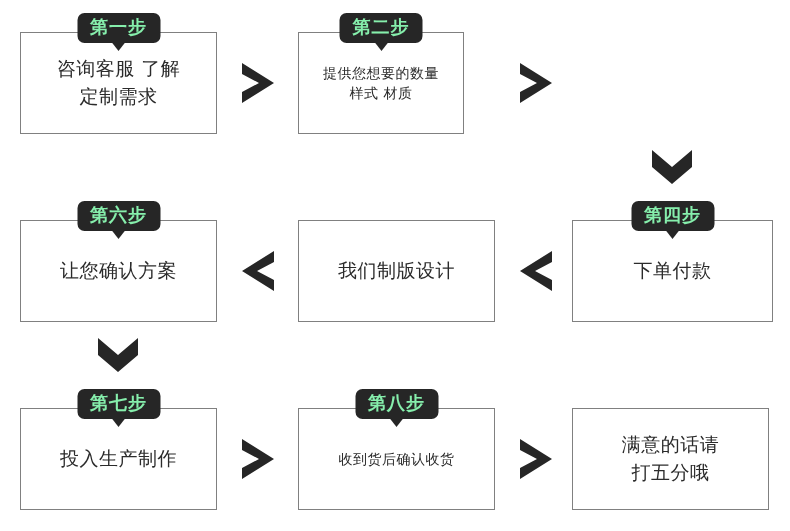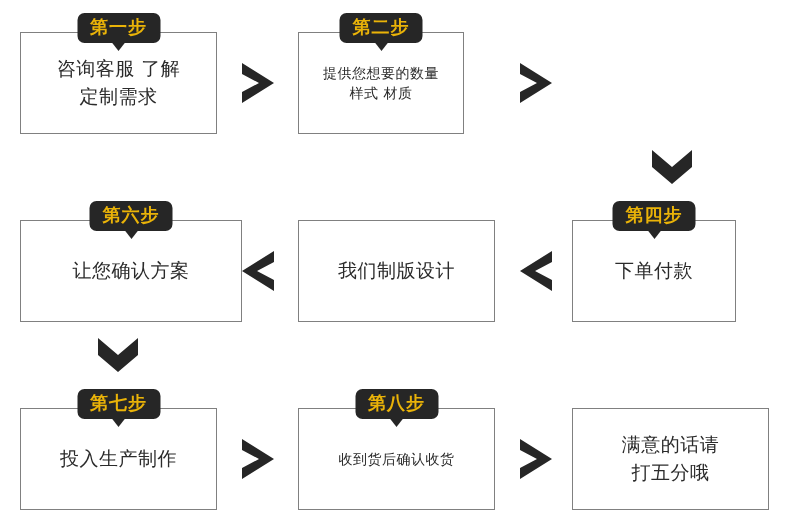--- a/index.html
+++ b/index.html
@@ -52,21 +52,21 @@
     font-size: 14px;
   }
 
   
   .badge {
     position: absolute;
     top: -20px;
     left: 50%;
     transform: translateX(-50%);
     background: #262626;
-    color: #eab308;
+    color: #86efac;
     border-radius: 7px;
     padding: 4px 13px 5px 13px;
     font-size: 18px;
     font-weight: bold;
     letter-spacing: 1px;
     line-height: 1.15;
     white-space: nowrap;
     z-index: 3;
   }
   .badge::after {
@@ -124,21 +124,21 @@
     </svg>
   </div>
 
 
   <div class="arrow" style="left:650px; top:146px; width:44px; height:40px;">
     <svg width="44" height="40" viewBox="0 0 44 40" aria-hidden="true">
       <polygon points="2,4 22,21 42,4 42,21 22,38 2,21" fill="#262626"></polygon>
     </svg>
   </div>
 
-  <div class="step" style="left:20px; top:220px; width:222px; height:102px;">
+  <div class="step" style="left:20px; top:220px; width:197px; height:102px;">
     <div class="badge">第六步</div>
     <div class="step-body">
       <div class="step-text">让您确认方案</div>
     </div>
   </div>
 
   <div class="arrow" style="left:238px; top:249px; width:40px; height:44px;">
     <svg width="40" height="44" viewBox="0 0 40 44" aria-hidden="true">
       <polygon points="36,2 4,22 36,42 36,31 19,22 36,13" fill="#262626"></polygon>
     </svg>
@@ -149,21 +149,21 @@
       <div class="step-text">我们制版设计</div>
     </div>
   </div>
 
   <div class="arrow" style="left:516px; top:249px; width:40px; height:44px;">
     <svg width="40" height="44" viewBox="0 0 40 44" aria-hidden="true">
       <polygon points="36,2 4,22 36,42 36,31 19,22 36,13" fill="#262626"></polygon>
     </svg>
   </div>
 
-  <div class="step" style="left:572px; top:220px; width:164px; height:102px;">
+  <div class="step" style="left:572px; top:220px; width:201px; height:102px;">
     <div class="badge">第四步</div>
     <div class="step-body">
       <div class="step-text">下单付款</div>
     </div>
   </div>
 
   <div class="arrow" style="left:96px; top:334px; width:44px; height:40px;">
     <svg width="44" height="40" viewBox="0 0 44 40" aria-hidden="true">
       <polygon points="2,4 22,21 42,4 42,21 22,38 2,21" fill="#262626"></polygon>
     </svg>

